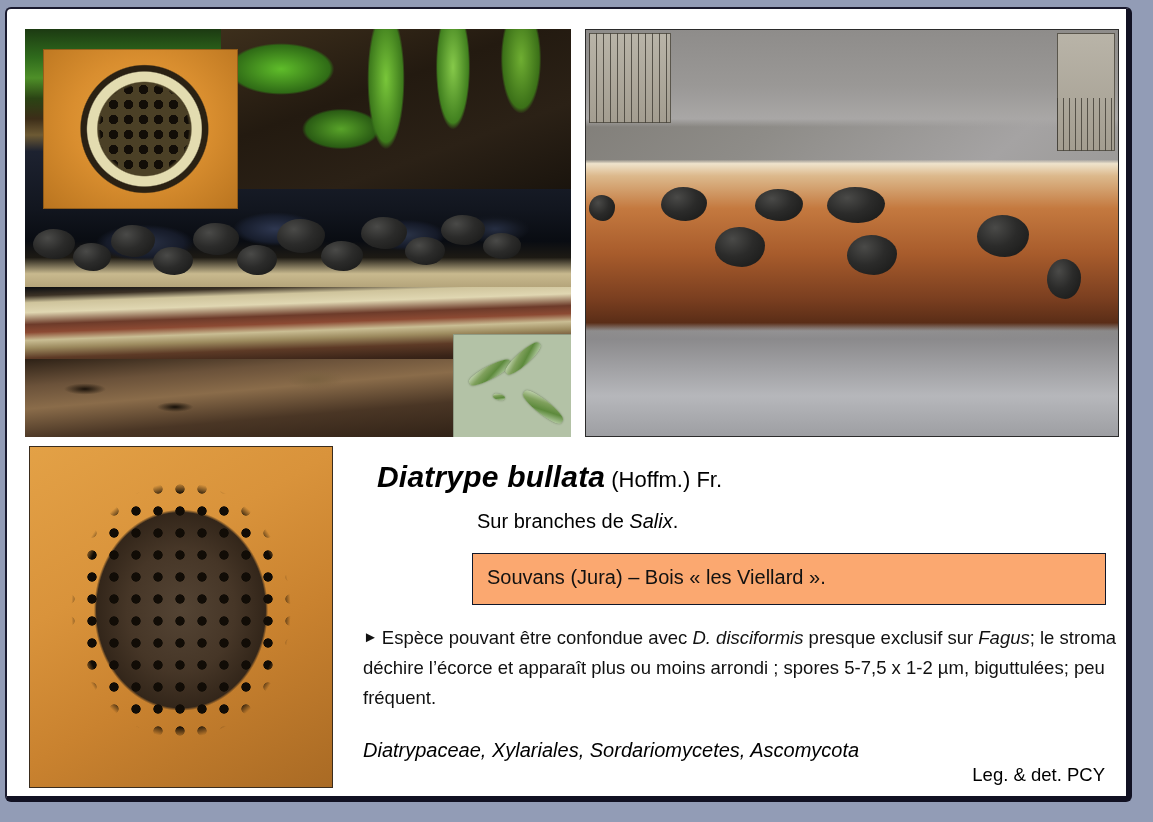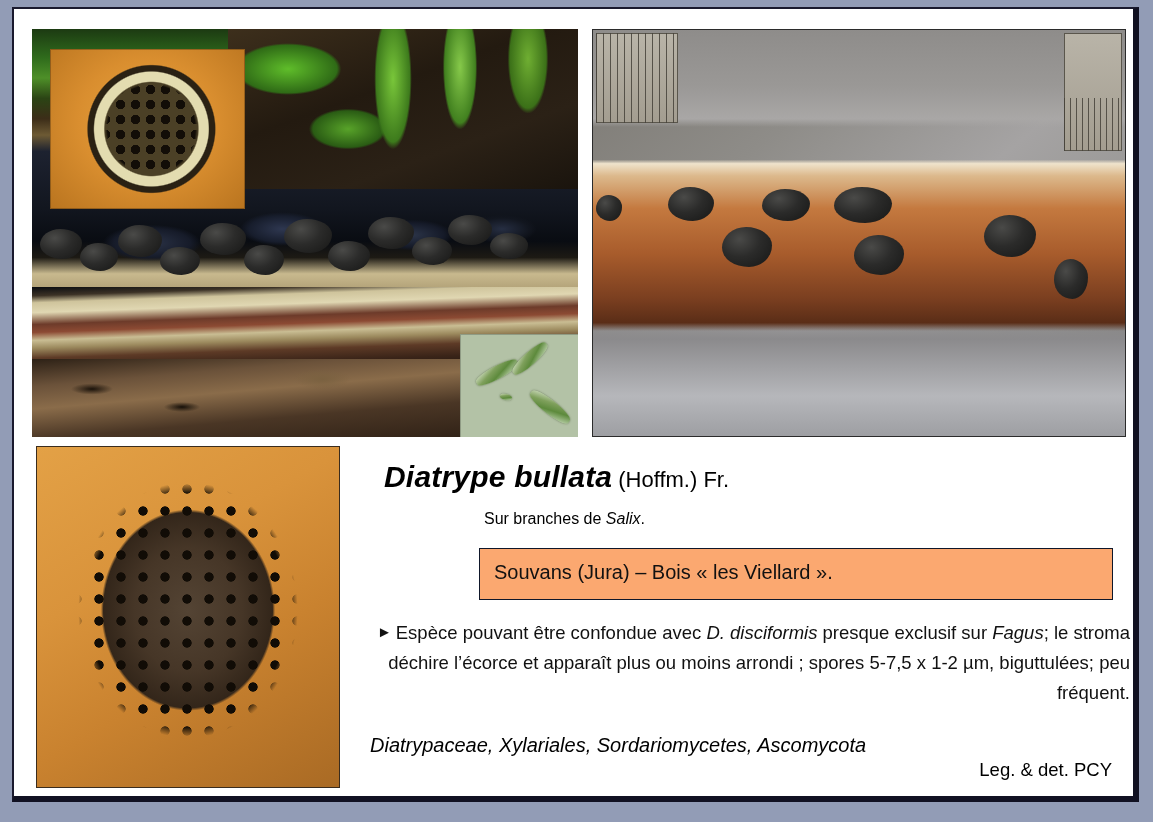--- a/index.html
+++ b/index.html
@@ -11,30 +11,31 @@
     width: 1153px;
     height: 822px;
     background: #929CB6;
     font-family: "Liberation Sans", sans-serif;
     overflow: hidden;
   }
 
   
   #slide {
     position: absolute;
-    left: 12px;
+    left: 5px;
     top: 7px;
     width: 1127px;
     height: 795px;
     background: #ffffff;
     border-top: 2px solid #1a1a2e;
     border-left: 2px solid #1a1a2e;
     border-right: 6px solid #111122;
     border-bottom: 6px solid #111122;
     box-sizing: border-box;
+    border-radius: 6px;
   }
 
   
   .photo {
     position: absolute;
     overflow: hidden;
     background-repeat: no-repeat;
   }
 
   
@@ -209,21 +210,21 @@
     font-style: italic;
     font-size: 30px;
     letter-spacing: .2px;
   }
   #authority {
     font-size: 22px;
     margin-left: 6px;
   }
   #substrate-line {
     margin: 16px 0 0 122px;
-    font-size: 16px;
+    font-size: 20px;
   }
   #substrate-host {
     font-style: italic;
   }
 
   #locality-box {
     margin: 20px 0 0 117px;
     width: 634px;
     background: #FBA870;
     border: 1px solid #0f172a;
@@ -235,21 +236,20 @@
     line-height: 1.38;
     color: #111;
   }
 
   #notes {
     margin: 18px 0 17px 8px;
     font-size: 18.5px;
     line-height: 1.62;
     width: 760px;
     color: #111;
-    text-align: right;
   }
   #notes i { font-style: italic; }
   #triangle-icon {
     font-size: 15px;
     vertical-align: 1.5px;
     margin-right: 4px;
   }
   #collector {
     margin: 2px 22px 0 0;
     text-align: right;

